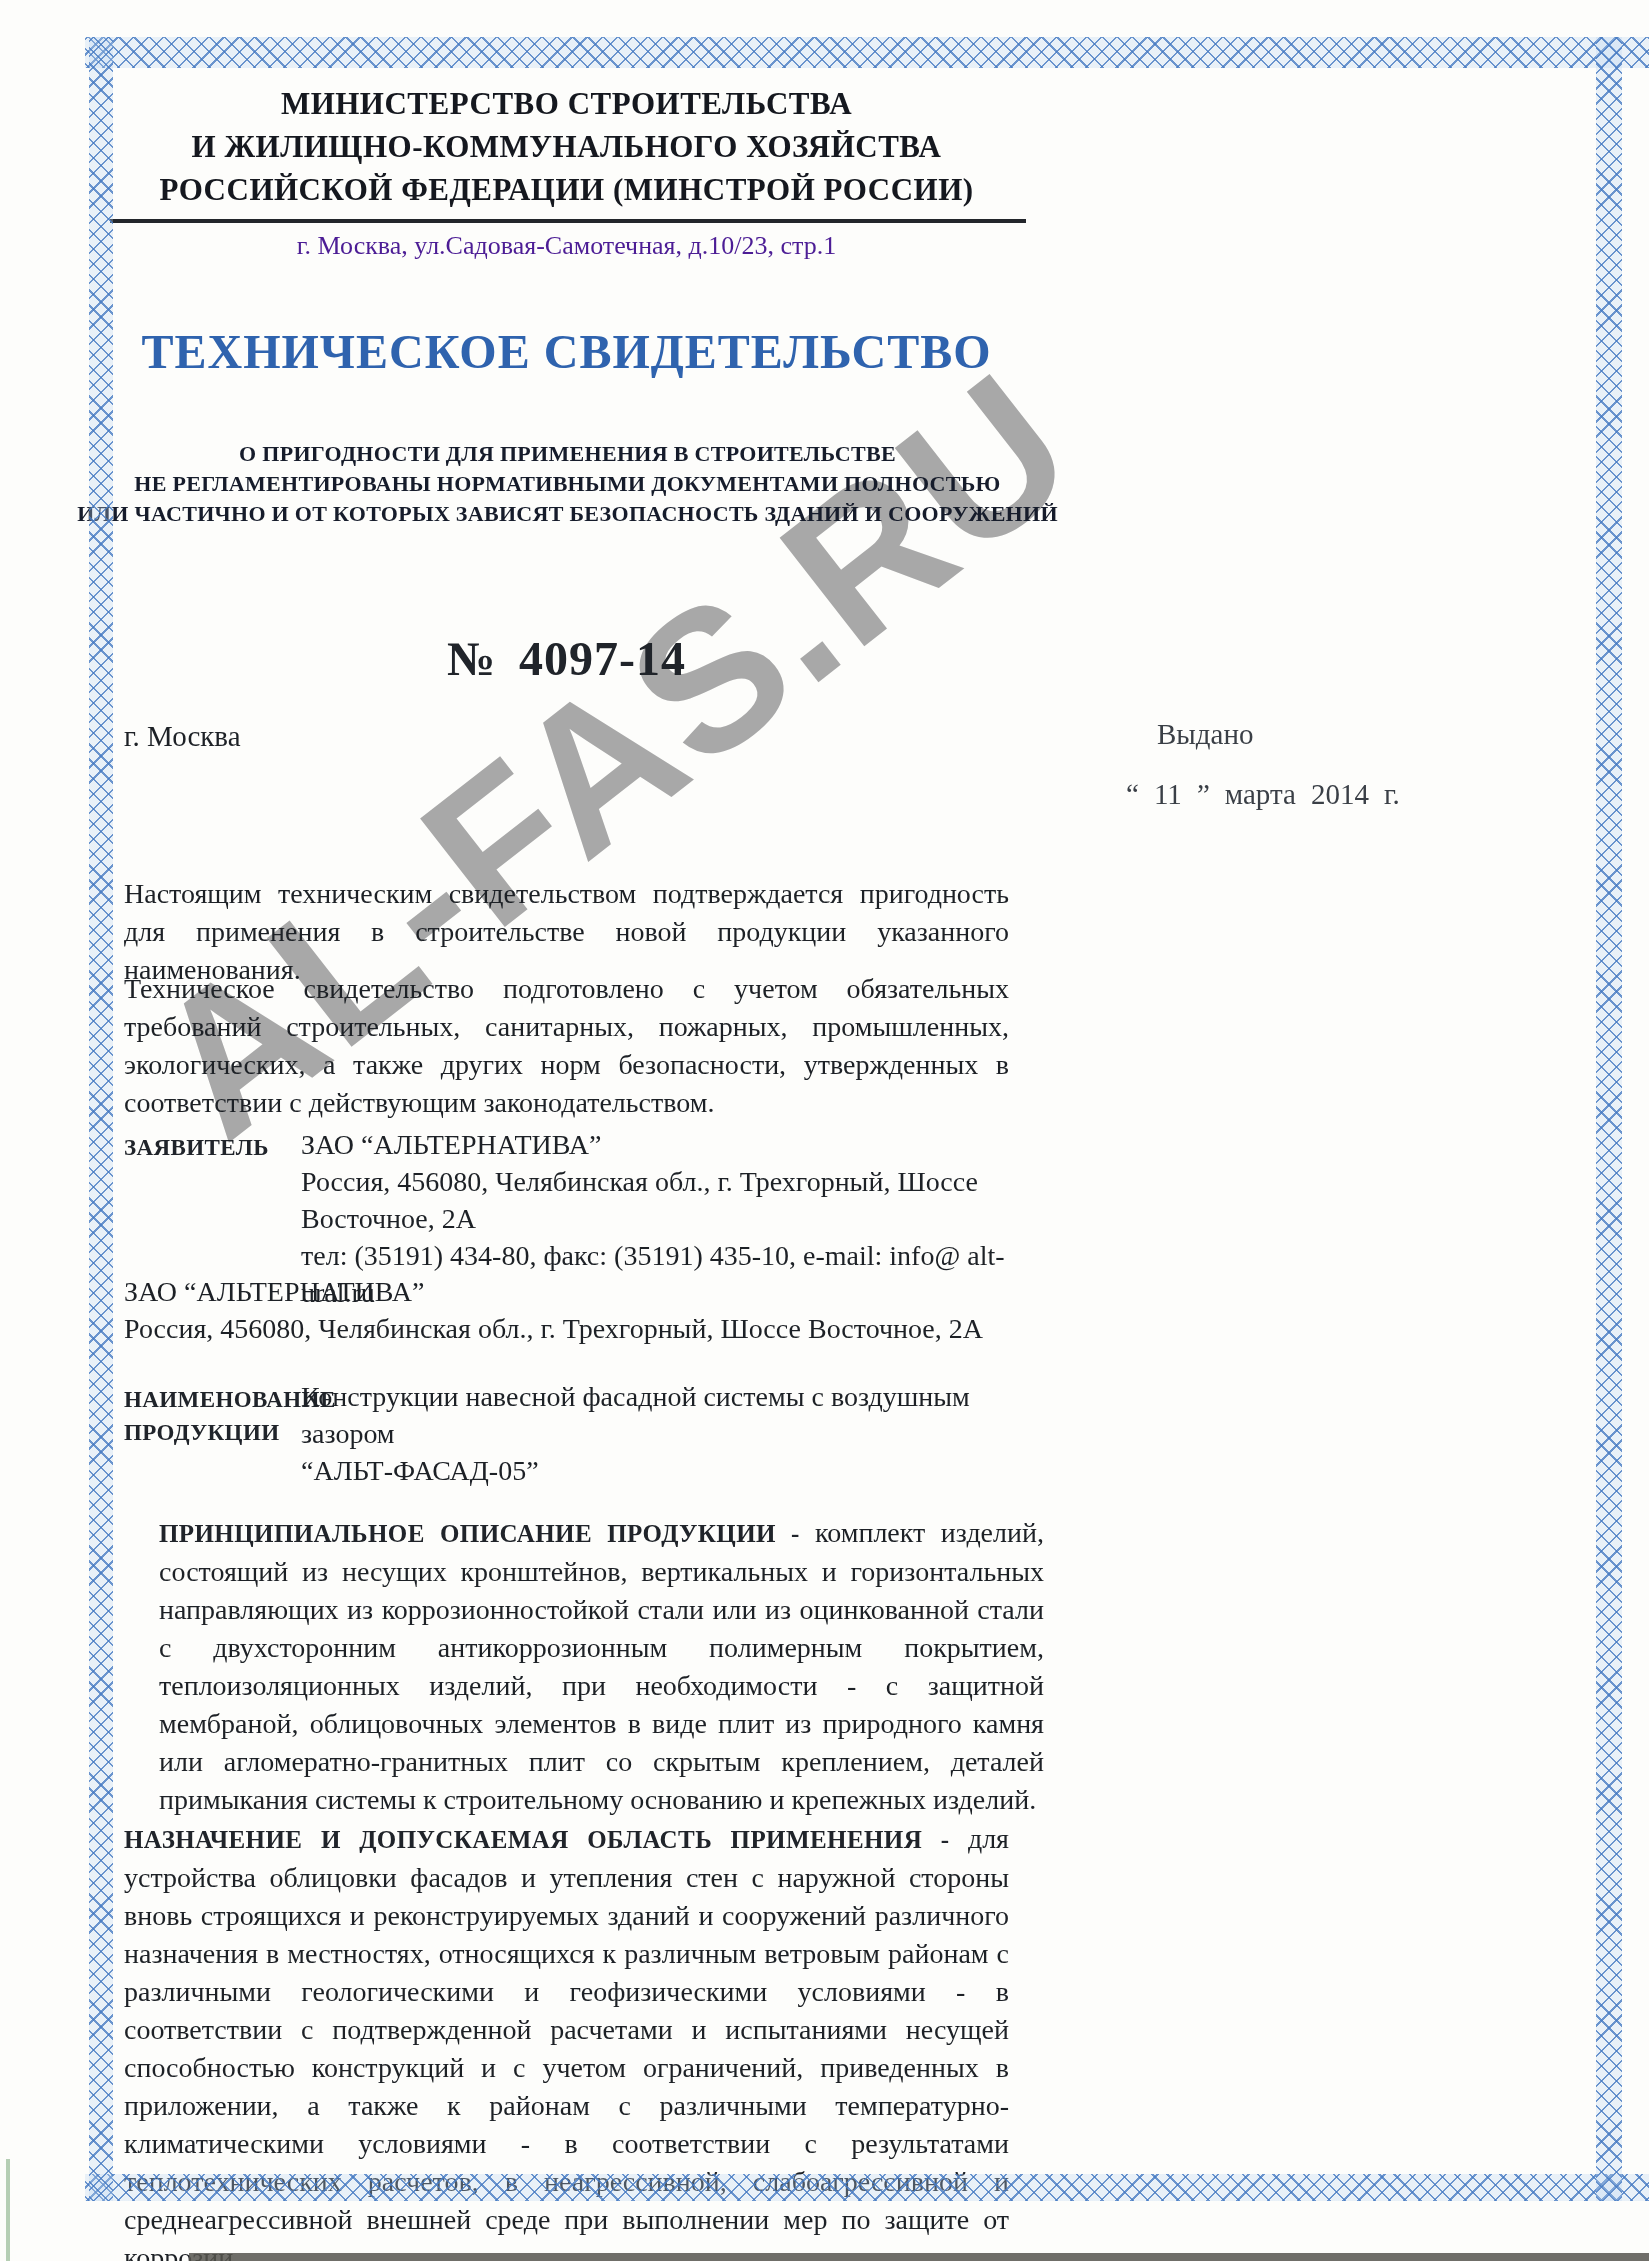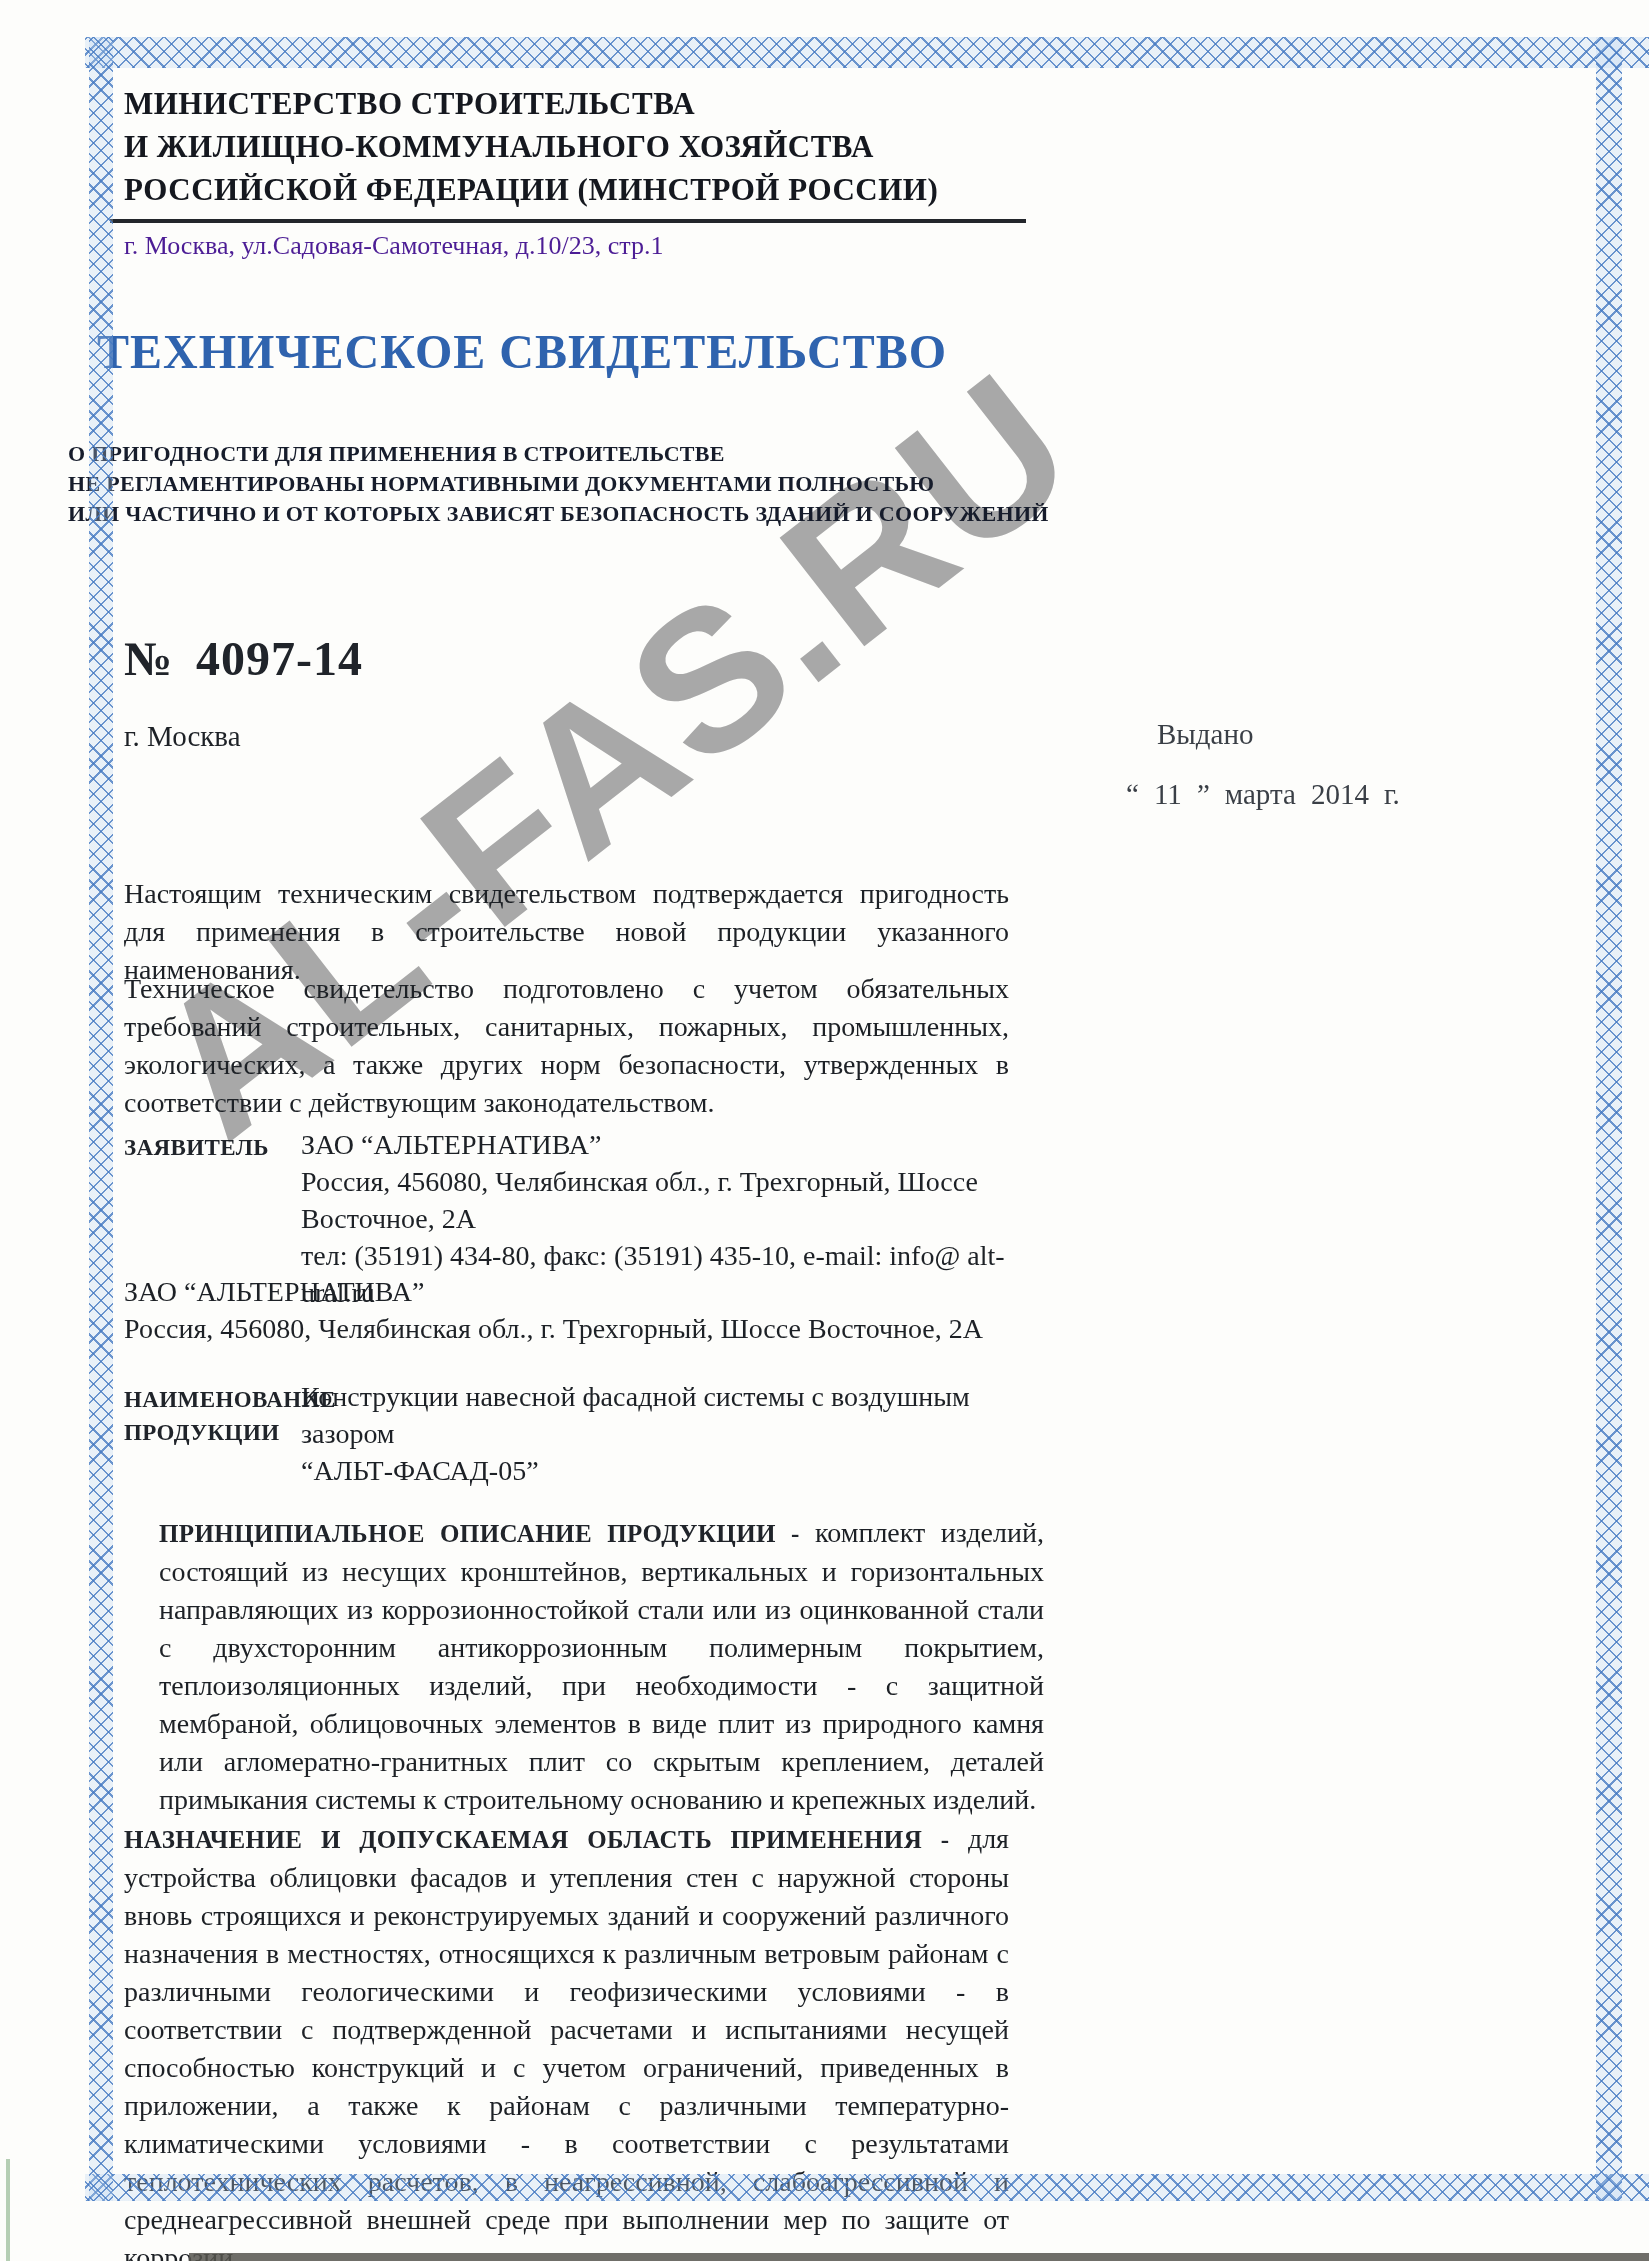--- a/index.html
+++ b/index.html
@@ -37,21 +37,21 @@
     font-weight:bold;
     font-size:200px;
     letter-spacing:2.9px;
     color:#a8a8a8;
     white-space:nowrap;
     z-index:1;
   }
 
   
   .abs{position:absolute;z-index:2;}
-  .center{}
+  .center{text-align:center;}
 
   .ministry{left:124px;top:82px;width:885px;font-weight:bold;font-size:31px;line-height:43px;color:#15181f;letter-spacing:0.5px;}
   .header-rule{left:110px;top:219px;width:916px;height:3.9px;background:#23262b;}
   .address{left:124px;top:231px;width:885px;font-size:26px;color:#4c1d95;}
 
   .main-title{left:97px;top:324px;width:939px;font-weight:bold;font-size:48px;letter-spacing:1px;color:#2f63ae;}
   .subtitle{left:68px;top:439px;width:999px;font-weight:bold;font-size:22px;line-height:30px;color:#161c2b;letter-spacing:0.3px;}
   .doc-number{left:124px;top:631px;width:885px;font-weight:bold;font-size:48px;color:#20242a;letter-spacing:1px;word-spacing:9.7px;}
 
   .issue-city{left:124px;top:720px;font-size:29px;text-align:center;}

